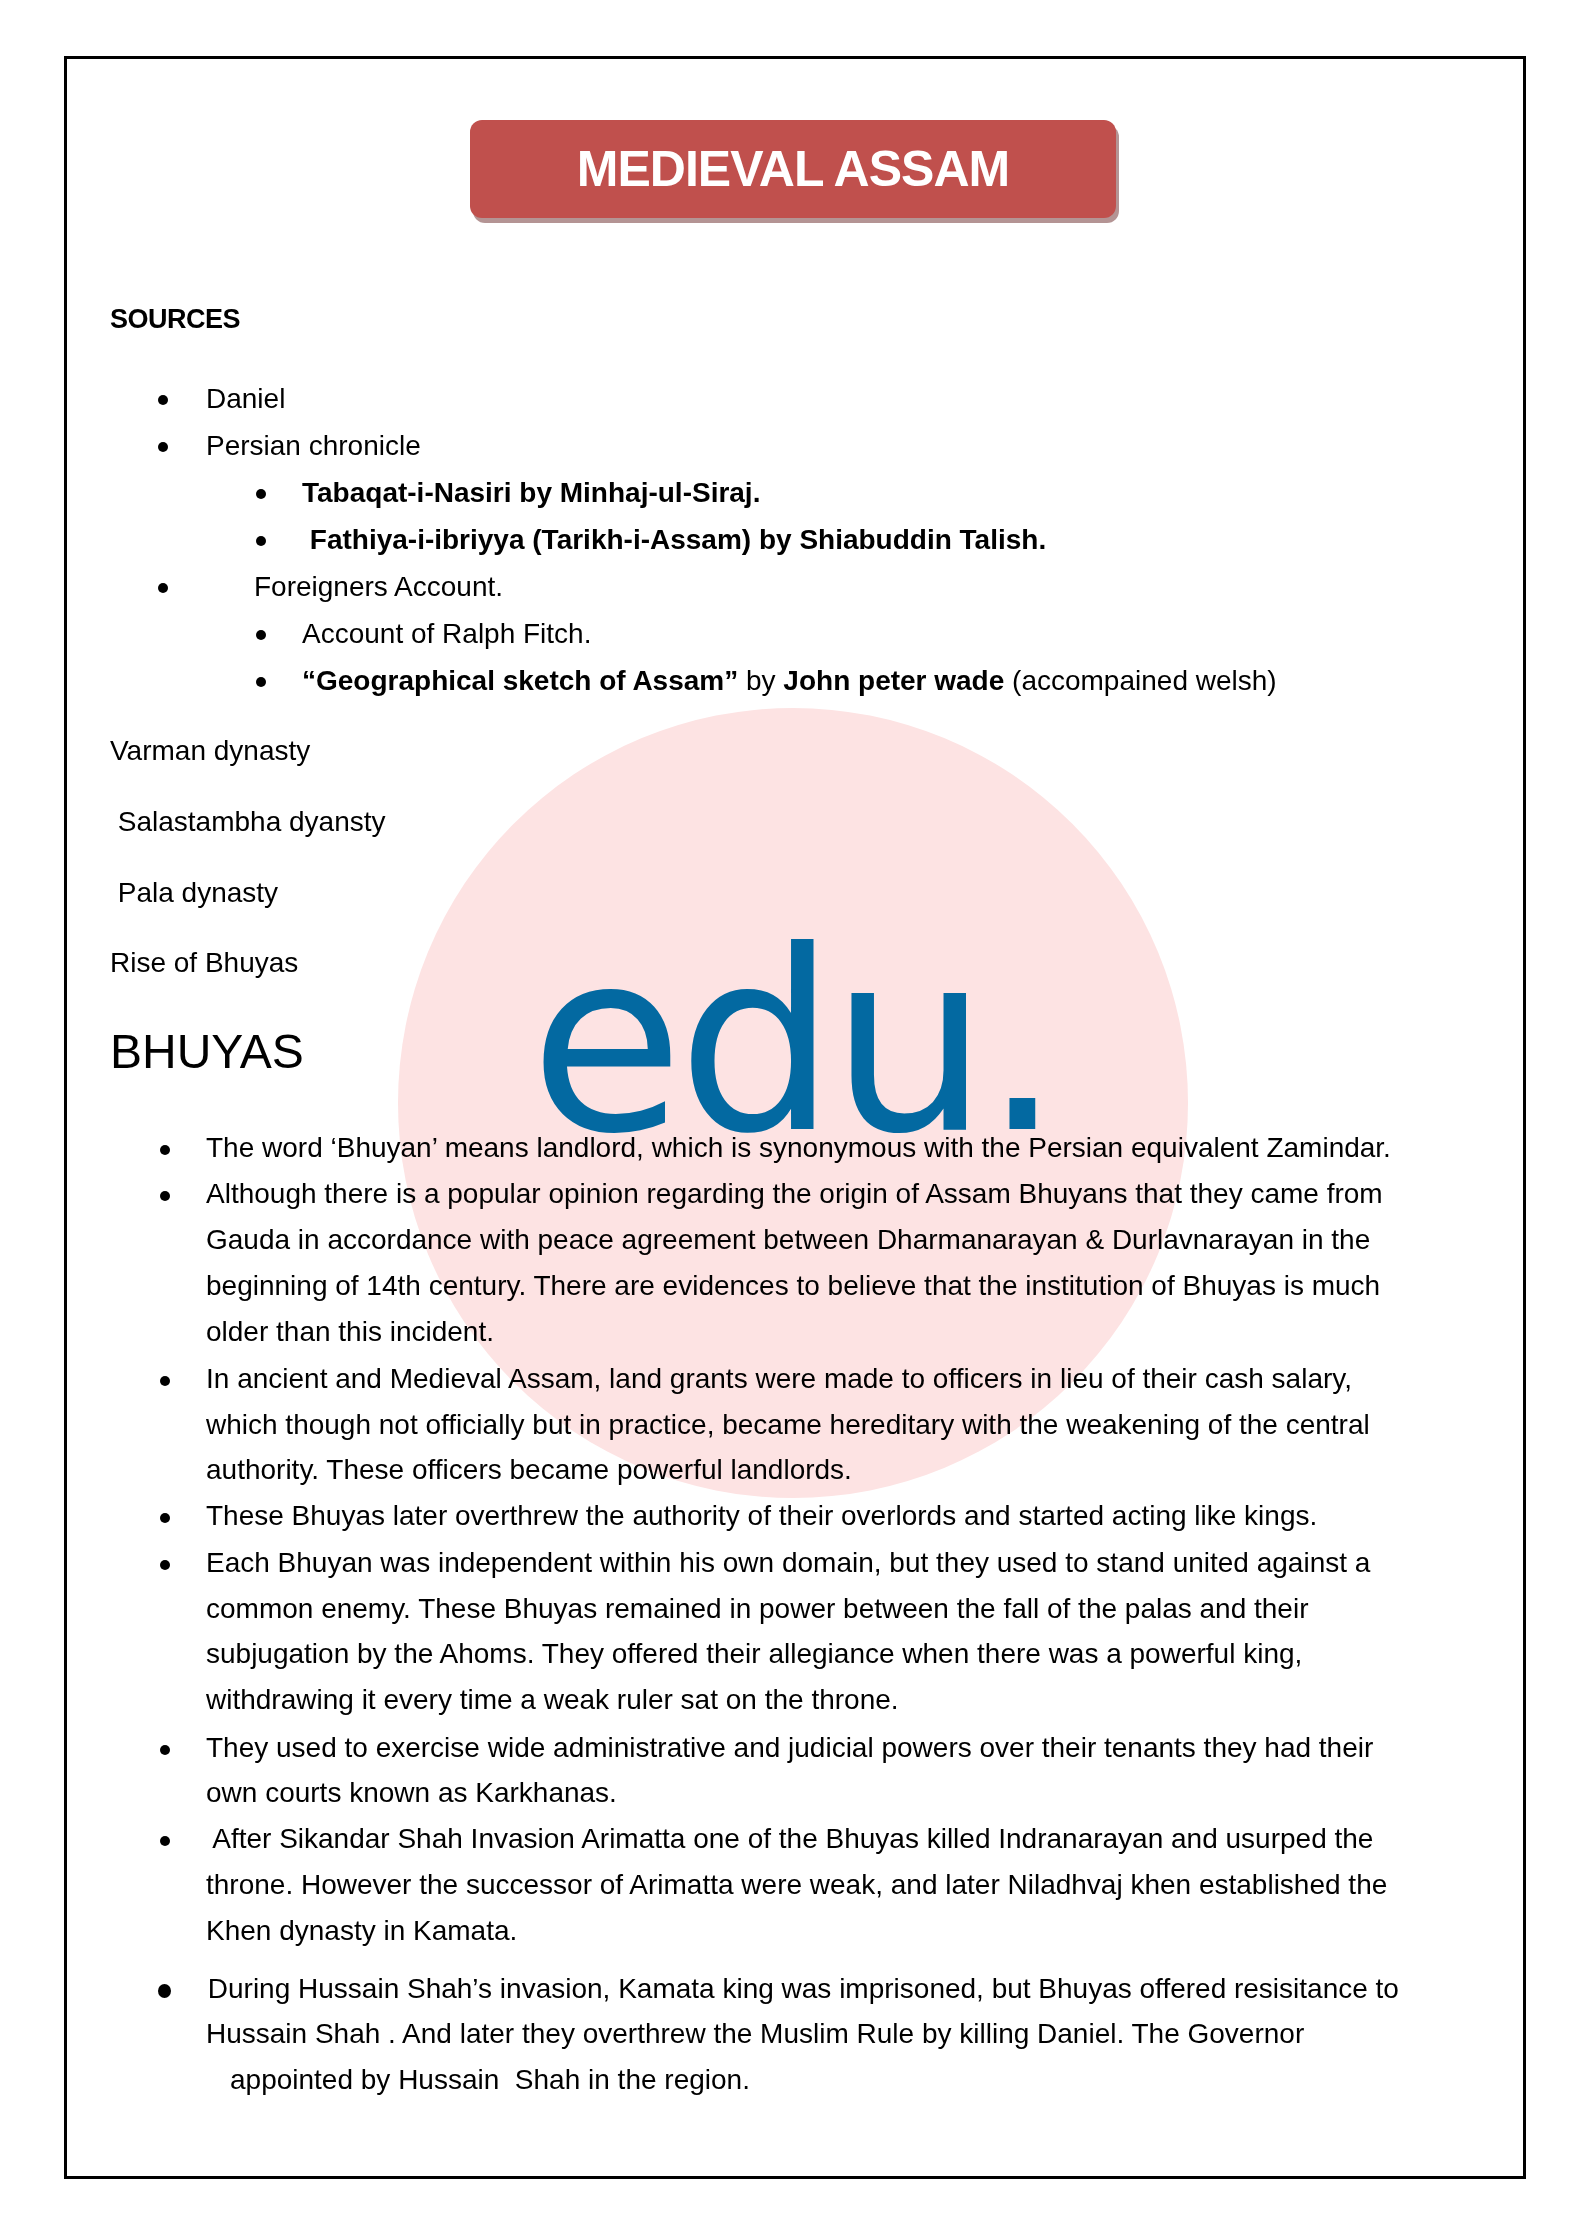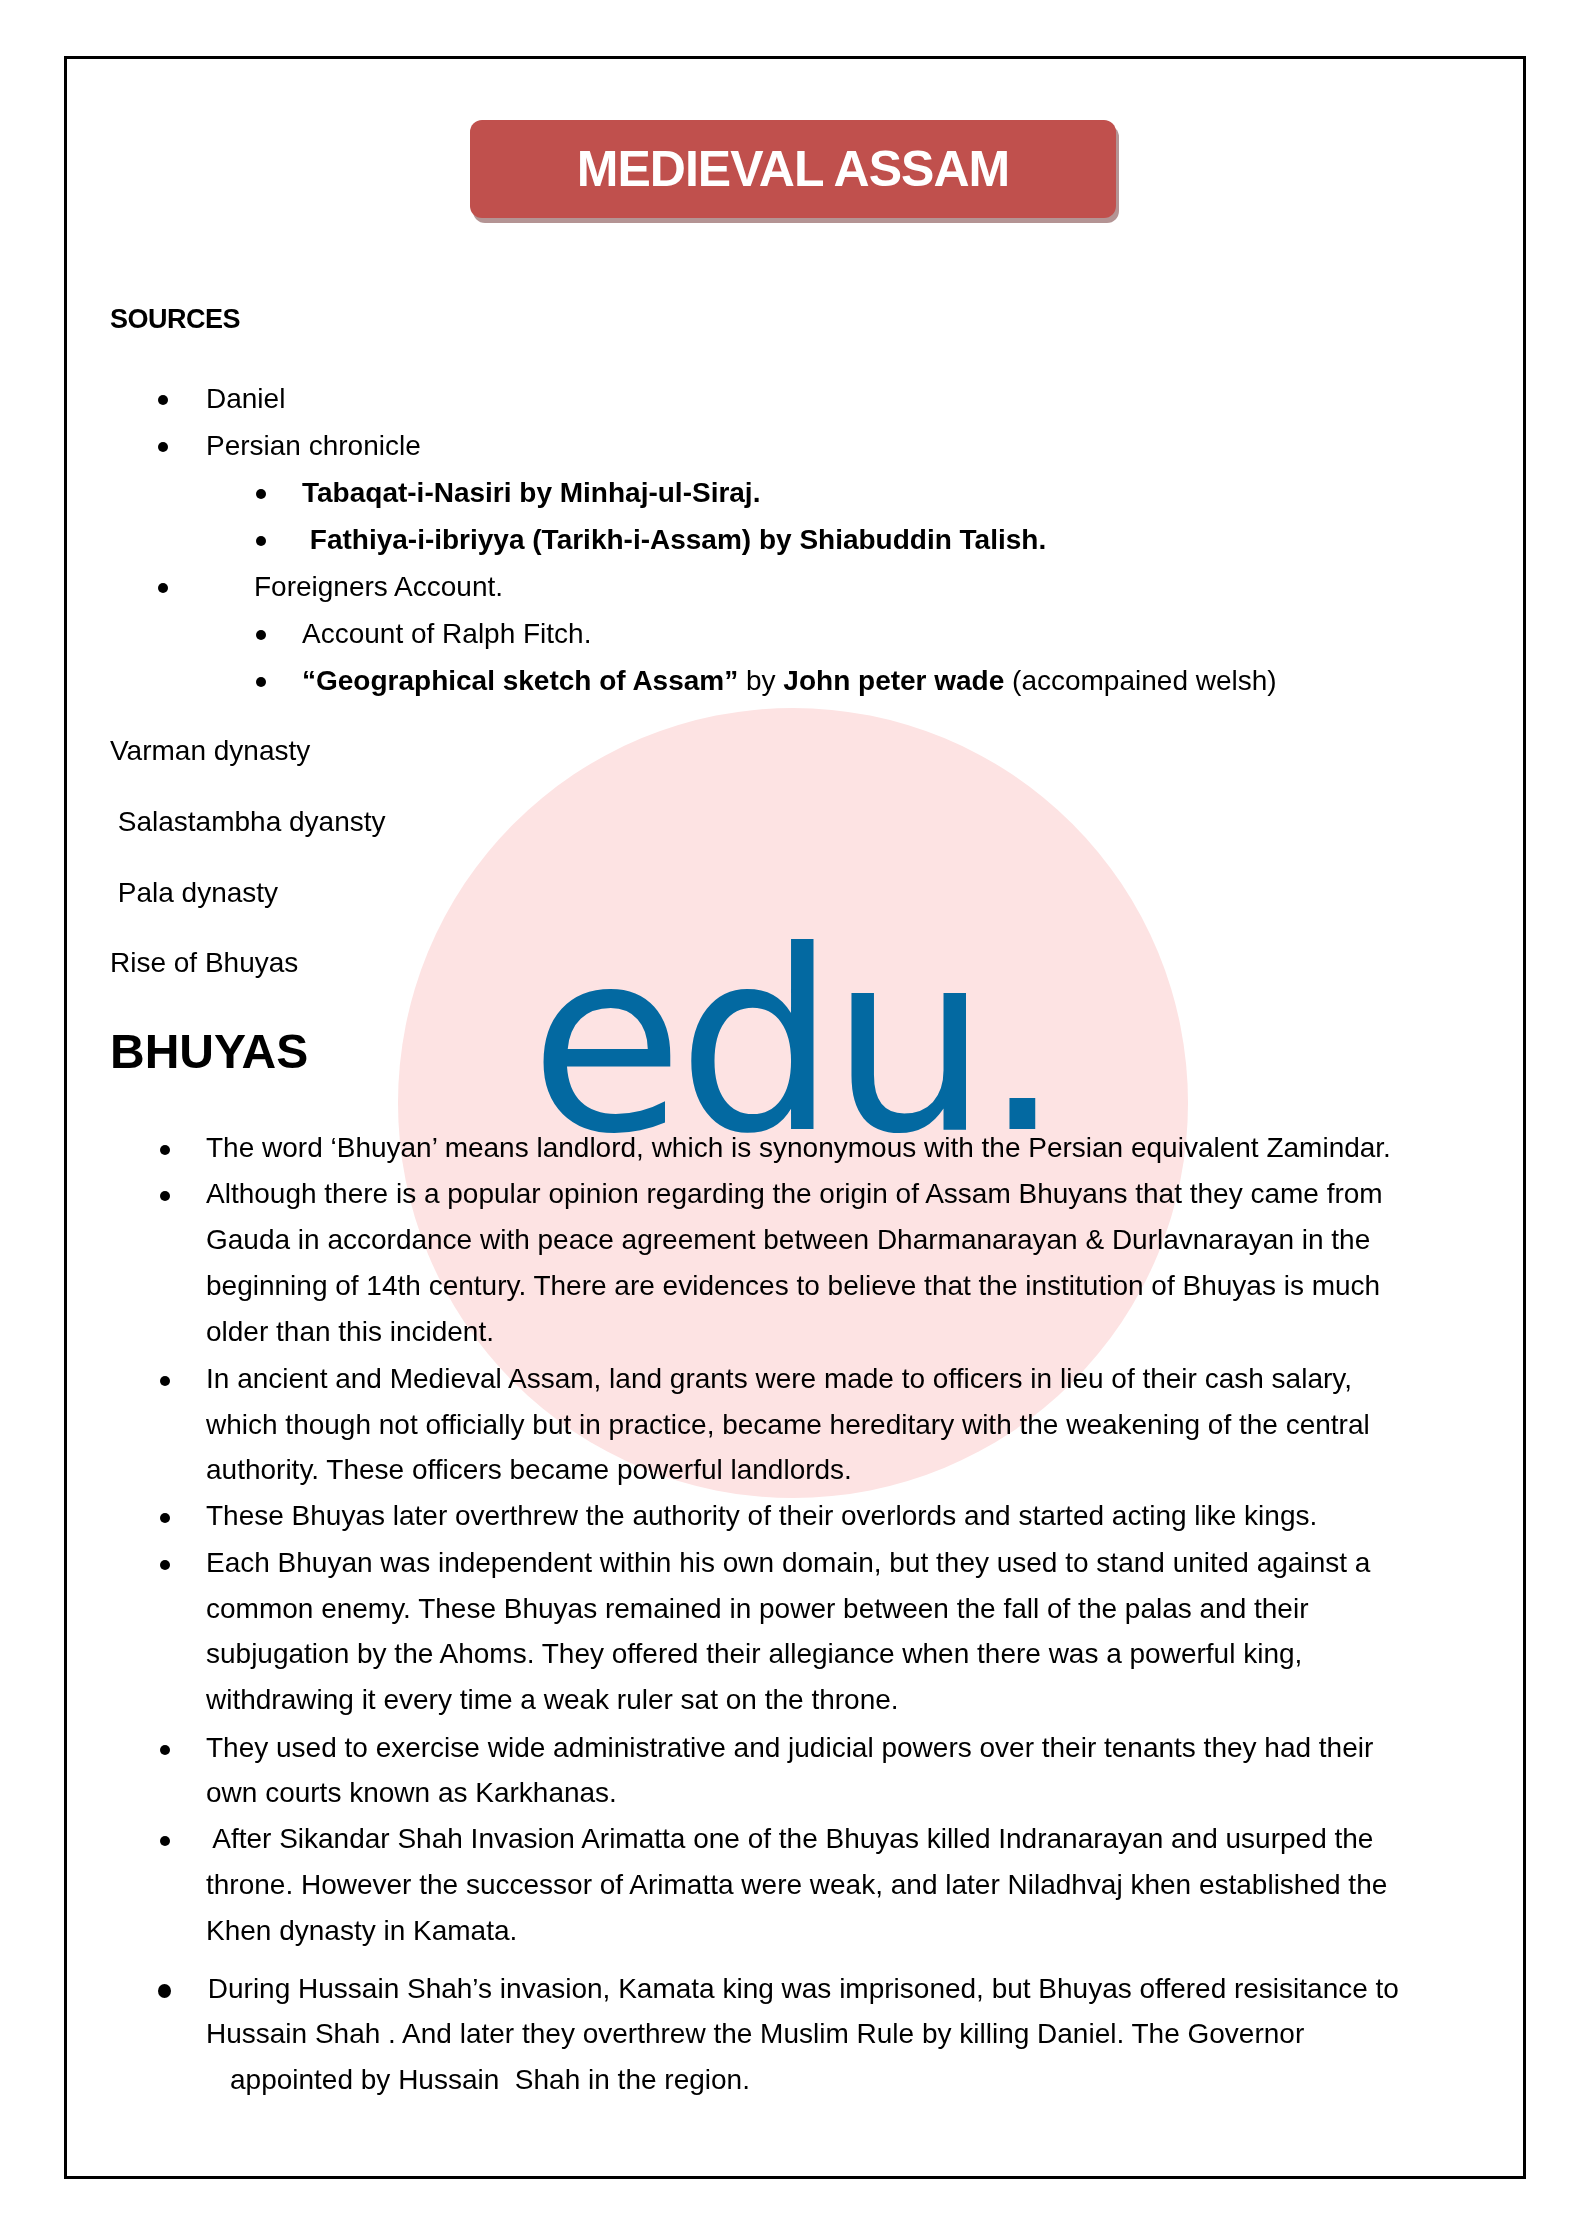--- a/index.html
+++ b/index.html
@@ -74,21 +74,21 @@
       z-index: 2;
       font-size: 28px;
       line-height: 34px;
     }
     .heading-sources {
       font-weight: bold;
       font-size: 27px;
       letter-spacing: -0.5px;
     }
     .heading-bhuyas {
-      font-weight: bold;
+      font-weight: normal;
       font-size: 48px;
       line-height: 56px;
       text-align: right;
     }
     .bold { font-weight: bold; }
     .bullet {
       position: absolute;
       width: 10px;
       height: 10px;
       border-radius: 50%;

